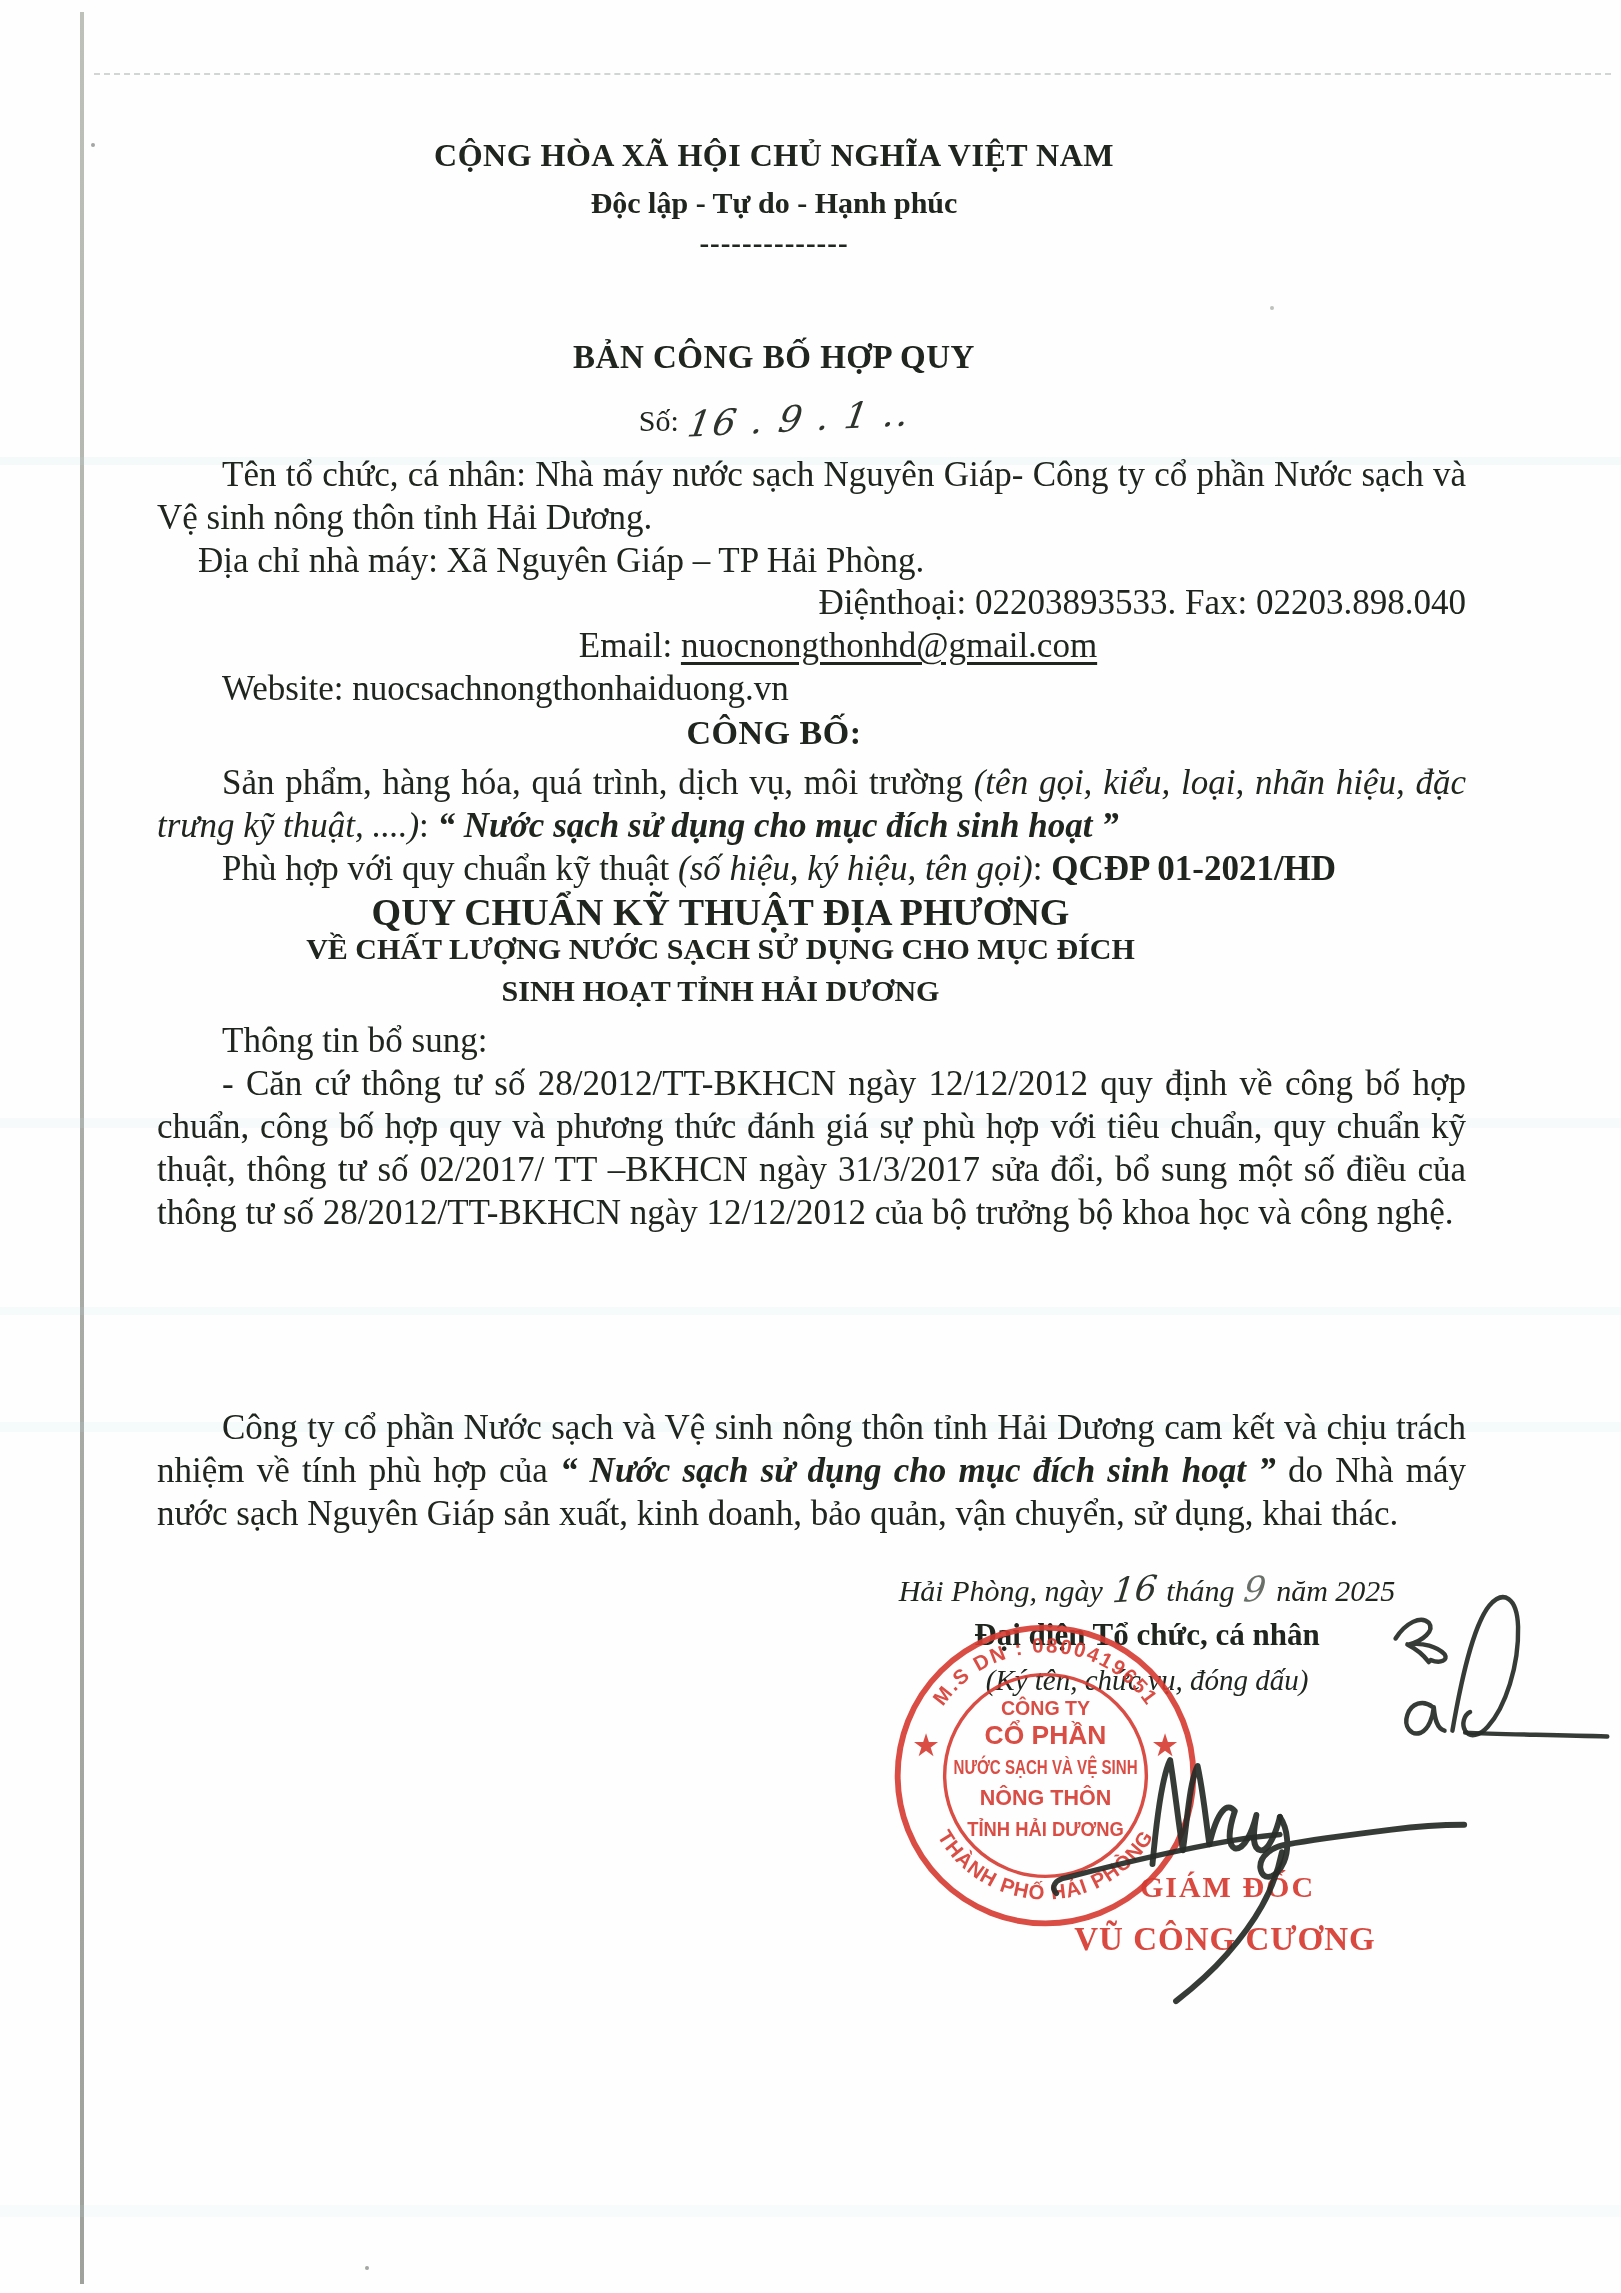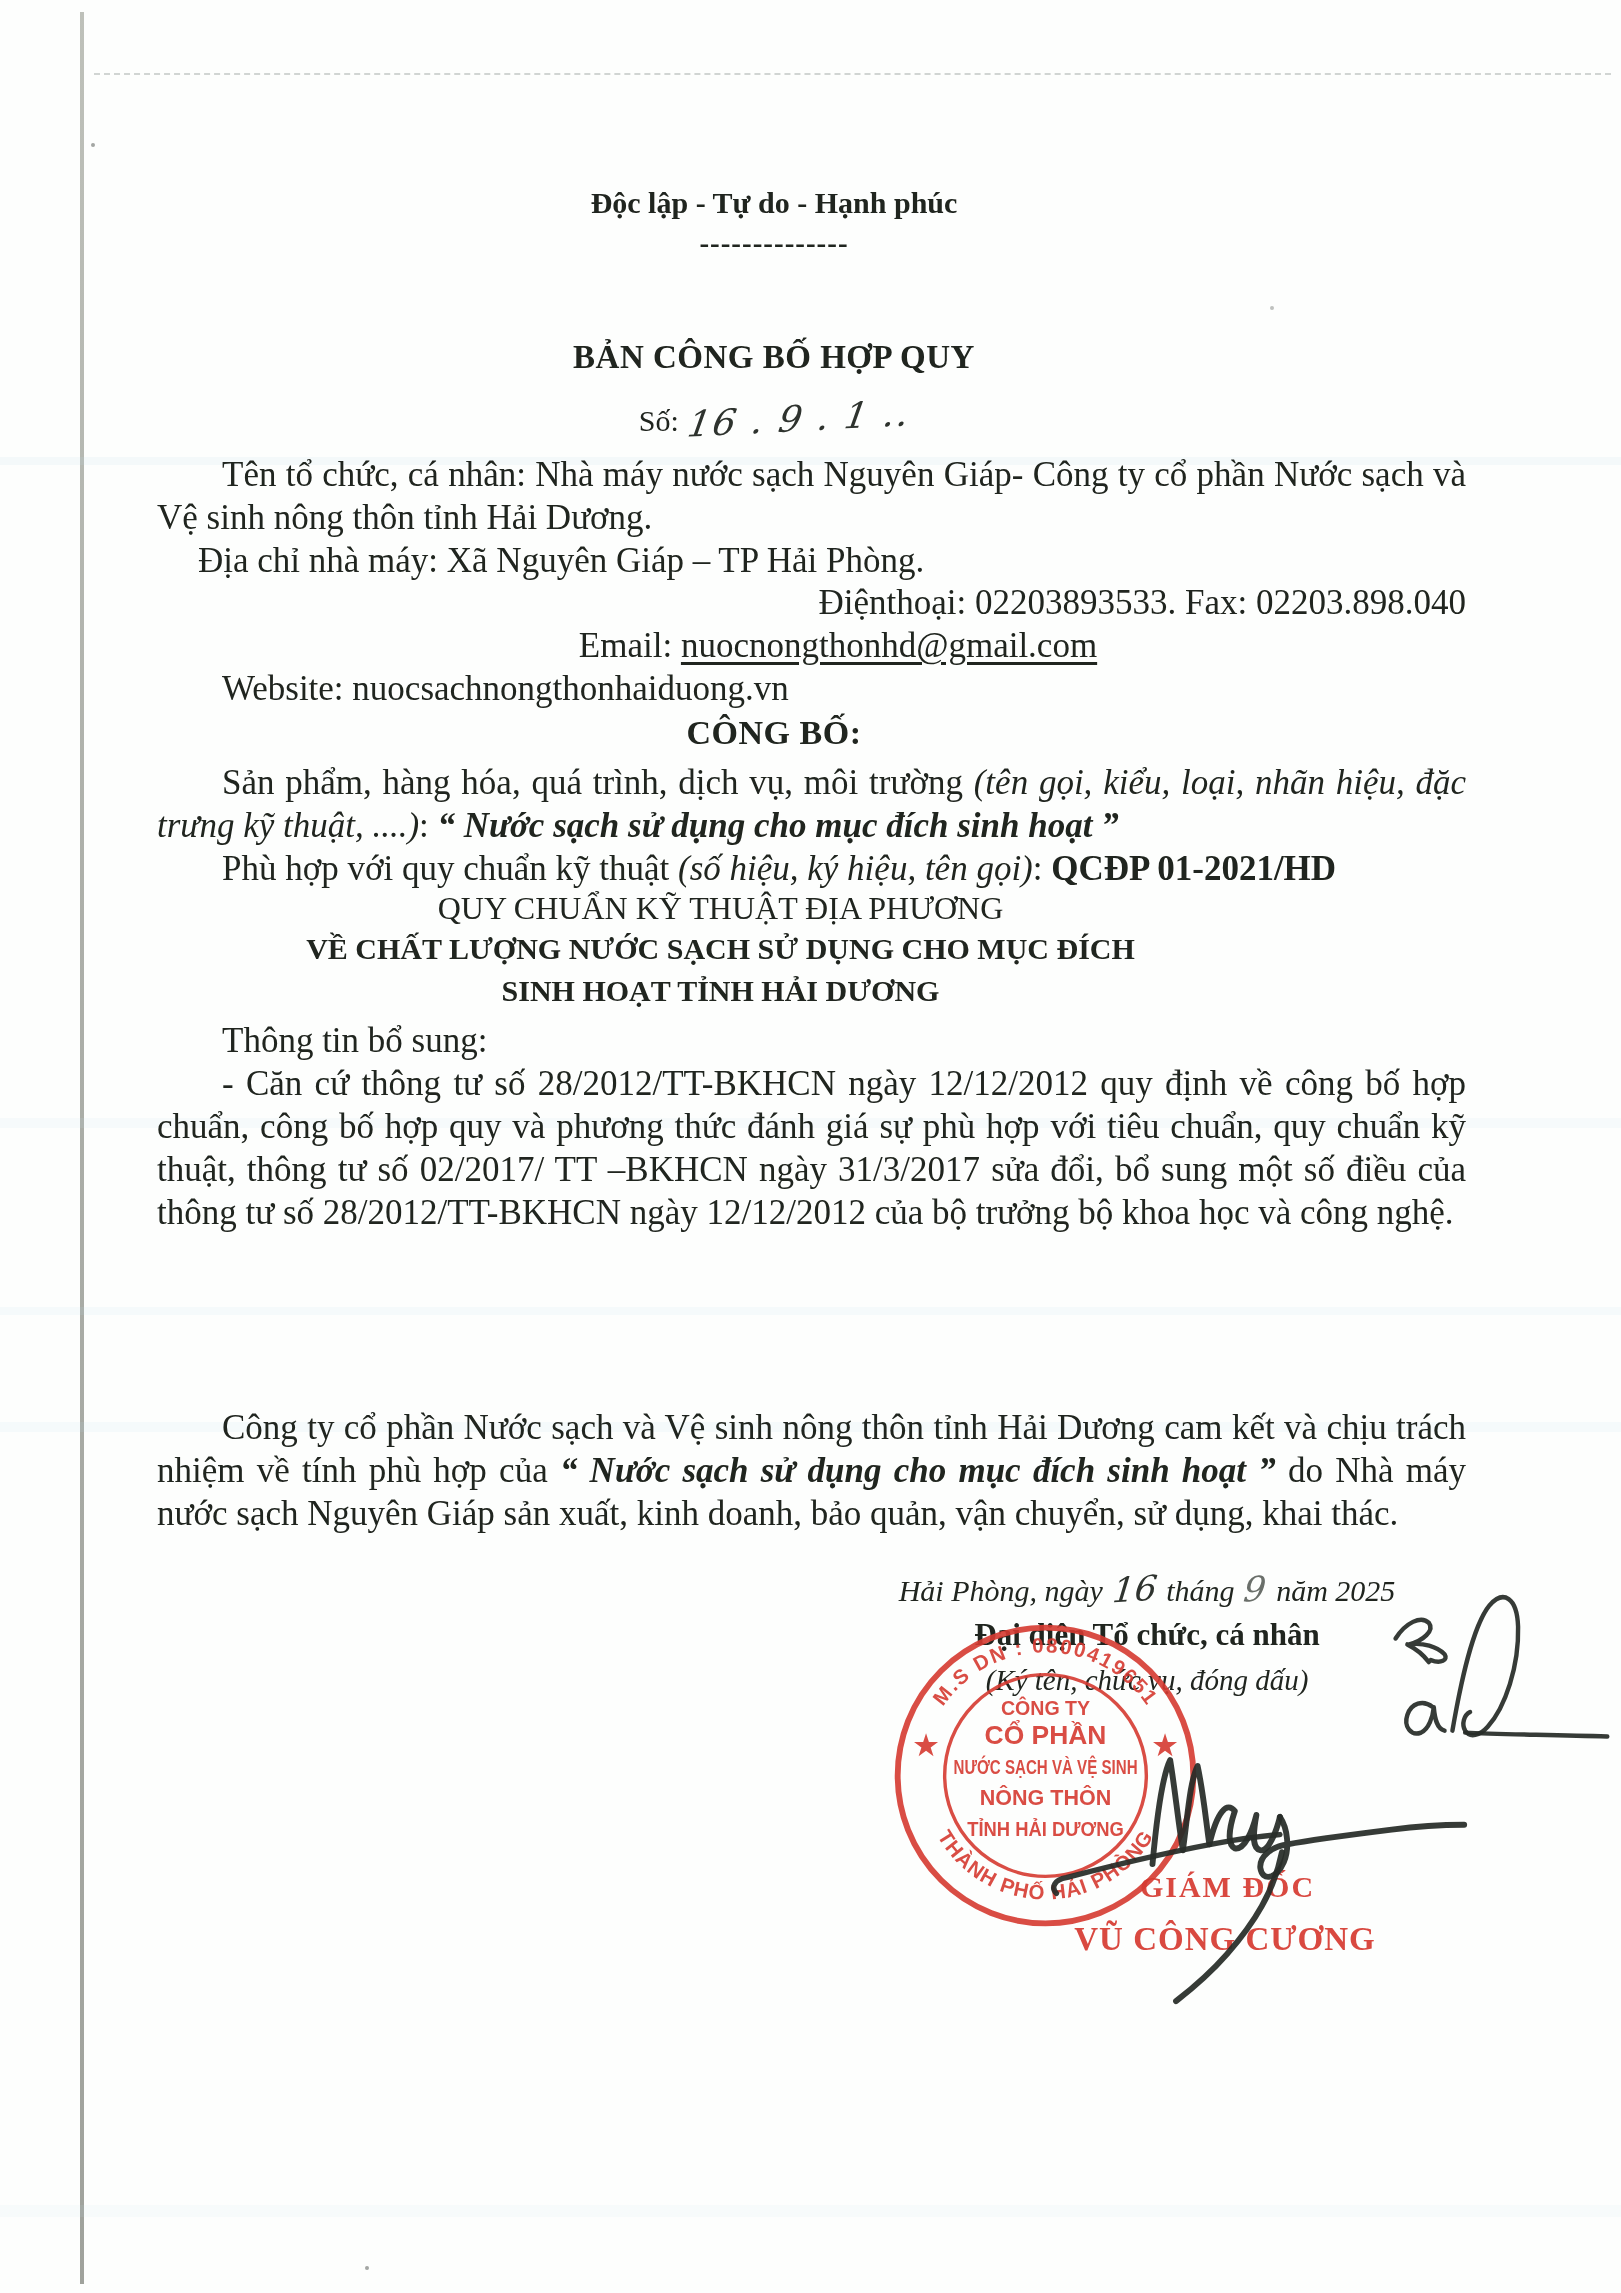--- a/index.html
+++ b/index.html
@@ -55,21 +55,21 @@
     transform:skewX(-12deg) rotate(-3deg);margin-left:9.8px;
   }
   .p-name{top:453px;left:157px;width:1309px;text-indent:65px;}
   .p-addr{top:539px;left:157px;width:1309px;text-indent:41px;}
   .p-phone{top:581px;left:157px;width:1309px;text-indent:65px;text-align:right;}
   .p-email{top:624px;left:151px;width:1309px;text-indent:65px;text-align:center;}
   .p-web{top:667px;left:157px;width:1309px;text-indent:65px;}
   .congbo-h{top:714px;left:88px;width:1372px;font-size:34px;font-weight:bold;letter-spacing:0.5px;}
   .p-product{top:761px;left:157px;width:1309px;text-indent:65px;}
   .p-conform{top:847px;left:157px;width:1309px;text-indent:65px;}
-  .std-1{top:890px;left:59px;width:1323px;font-size:32px;font-weight:normal;}
+  .std-1{top:890px;left:59px;width:1323px;font-size:38px;font-weight:bold;}
   .std-2{top:932px;left:59px;width:1323px;font-size:30px;font-weight:bold;}
   .std-3{top:974px;left:59px;width:1323px;font-size:30px;font-weight:bold;}
   .p-add{top:1019px;left:157px;width:1309px;text-indent:65px;}
   .p-legal{top:1062px;left:157px;width:1309px;text-indent:65px;}
   .p-method{top:1276px;left:157px;width:1309px;text-indent:65px;}
   .p-commit{top:1406px;left:157px;width:1309px;text-indent:65px;}
   .sig-date{top:1569px;left:853px;width:588px;font-size:30px;font-style:italic;}
   .sig-date .seg-i{margin:0 2px;}
   .sig-rep{top:1617px;left:853px;width:588px;font-size:31px;font-weight:bold;}
   .sig-note{top:1664px;left:853px;width:588px;font-size:29px;font-style:italic;}
@@ -93,20 +93,21 @@
   <div class="top-dash"></div>
   <div class="streak" style="top:457px;height:7.8px;background:rgba(190,220,235,.14);"></div>
   <div class="streak" style="top:1118px;height:9.8px;background:rgba(200,225,240,.12);"></div>
   <div class="streak" style="top:1307px;height:7.8px;background:rgba(190,220,235,.12);"></div>
   <div class="streak" style="top:1422px;height:9.8px;background:rgba(190,220,235,.12);"></div>
   <div class="streak" style="top:2205px;height:11.8px;background:rgba(200,228,240,.10);"></div>
   <div class="speck" style="left:91px;top:143px;"></div>
   <div class="speck" style="left:365px;top:2266px;"></div>
   <div class="speck" style="left:1270px;top:306px;opacity:.35;"></div>
 
+  <div class="abs center header-l1">CỘNG HÒA XÃ HỘI CHỦ NGHĨA VIỆT NAM</div>
   <div class="abs center header-l2">Độc lập - Tự do - Hạnh phúc</div>
   <div class="abs center header-div">--------------</div>
 
   <div class="abs center doc-title">BẢN CÔNG BỐ HỢP QUY</div>
   <div class="abs center so-line">
     <span>Số:</span><span class="hw-number">16 . 9 . 1 ..</span>
   </div>
 
   <div class="abs body-text justify p-name">Tên tổ chức, cá nhân:  Nhà máy nước sạch Nguyên Giáp- Công ty cổ phần Nước sạch và Vệ sinh nông thôn tỉnh Hải Dương.</div>
   <div class="abs body-text p-addr">Địa chỉ nhà máy: Xã Nguyên Giáp – TP Hải Phòng.</div>

